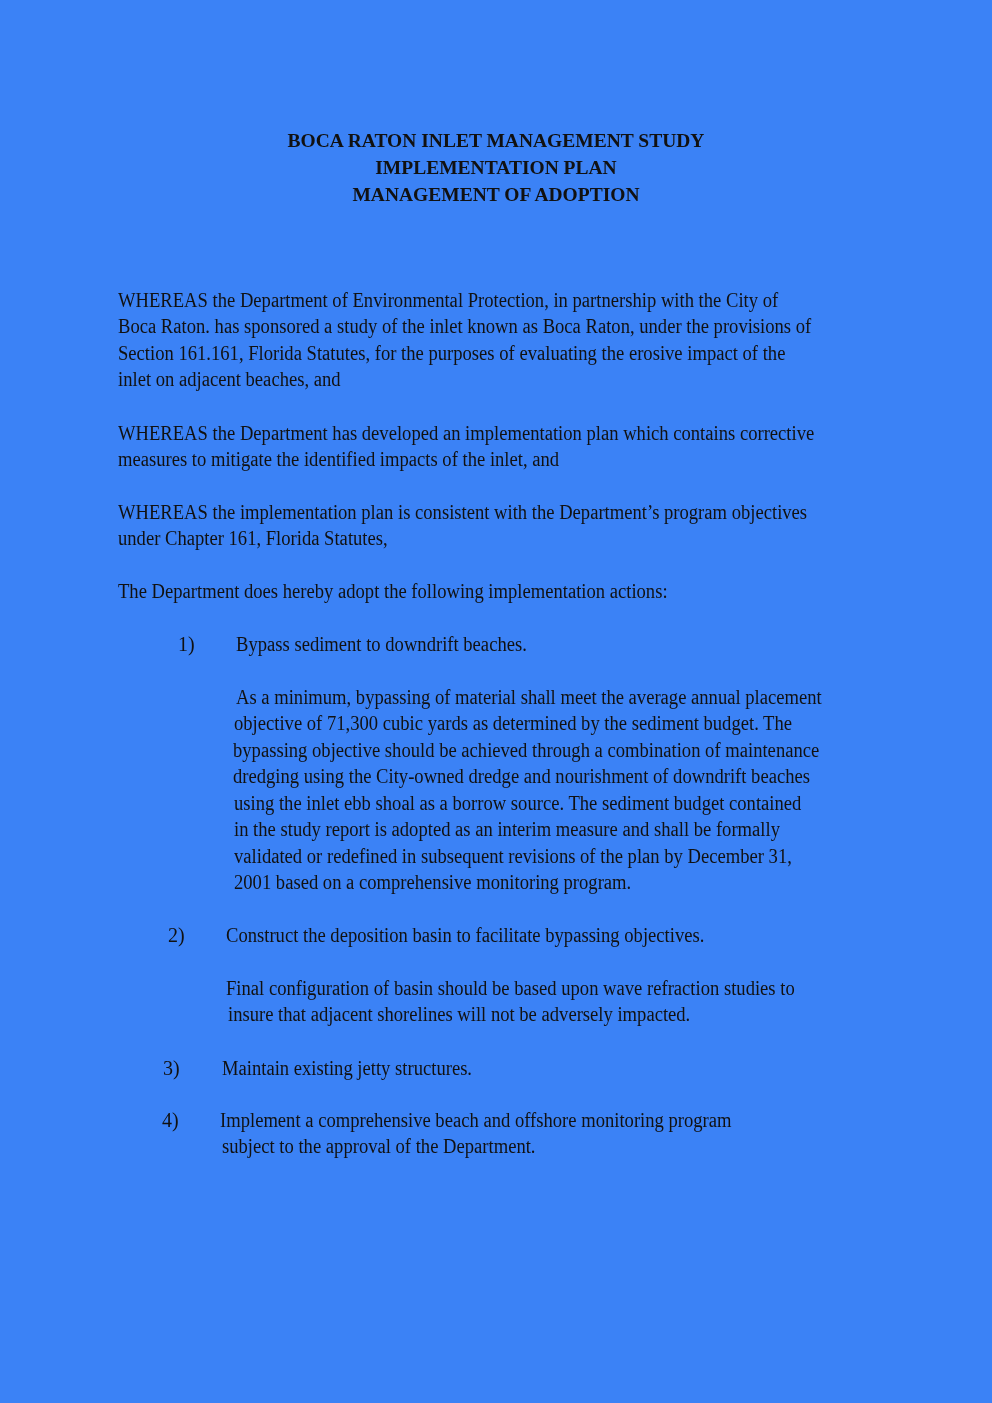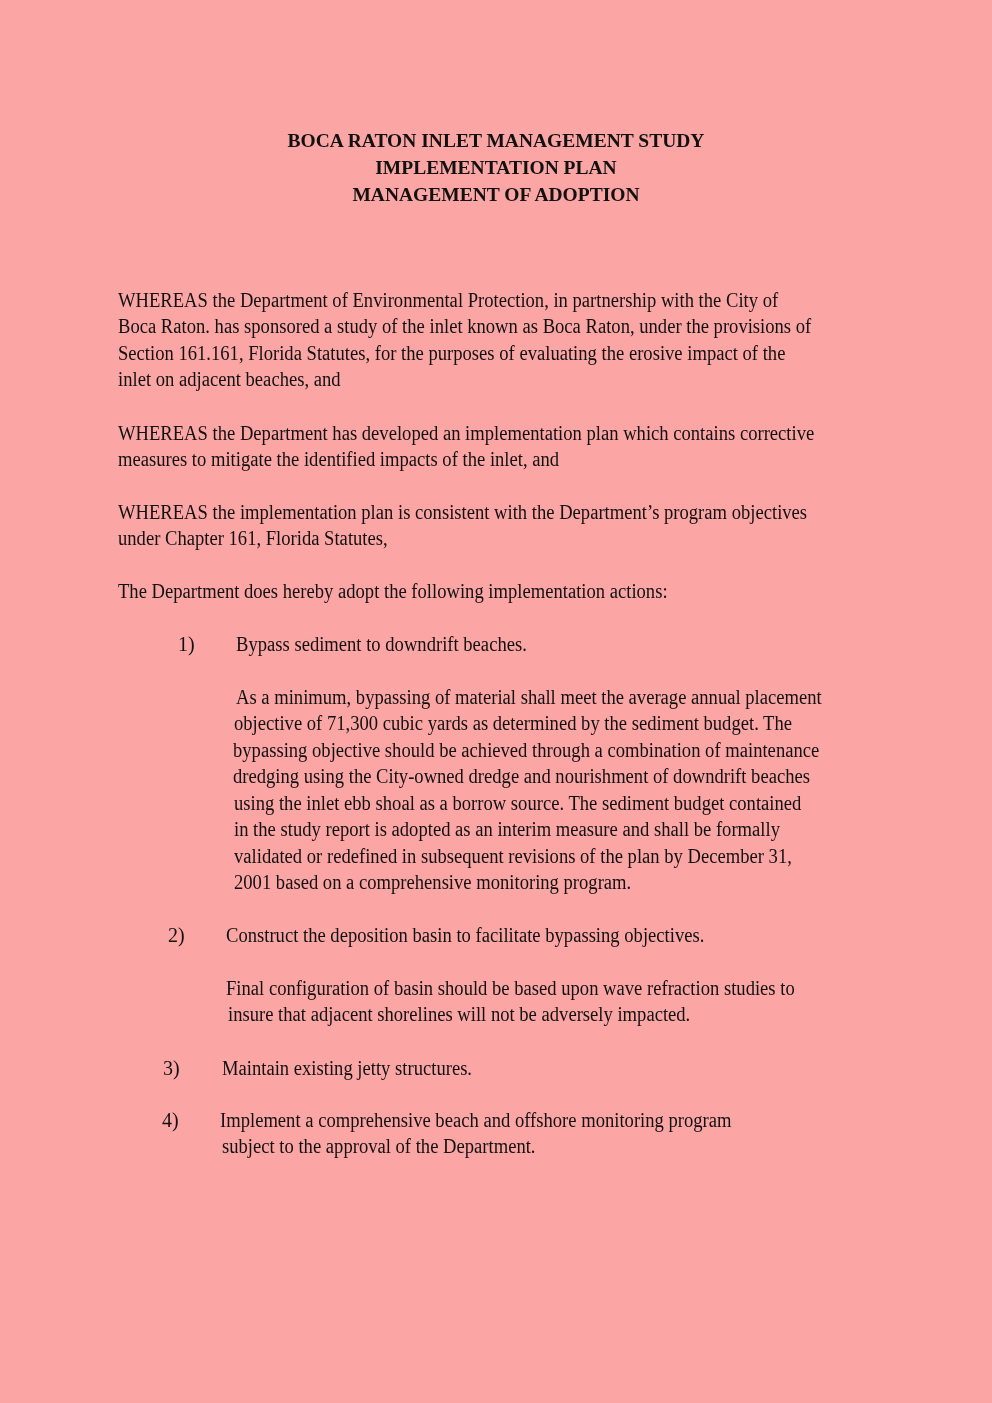--- a/index.html
+++ b/index.html
@@ -1,17 +1,17 @@
 <!DOCTYPE html>
 <html><head>
   <meta charset="utf-8">
   <style>
     html, body { margin: 0; padding: 0; background: #ffffff; }
     body { width: 992px; height: 1403px; position: relative; overflow: hidden; }
-    .page { position: absolute; left: 0; top: 0; width: 992px; height: 1403px; background: #fca5a5; color: #111; font-family: "Liberation Serif", serif; }
+    .page { position: absolute; left: 0; top: 0; width: 992px; height: 1403px; background: #3b82f6; color: #111; font-family: "Liberation Serif", serif; }
     .title { position: absolute; left: 0; width: 992px; text-align: center; font-weight: bold; font-size: 19.5px; line-height: 26px; letter-spacing: 0; }
     .line { position: absolute; white-space: nowrap; font-size: 20px; line-height: 26px; transform-origin: left top; }
     .num { position: absolute; font-size: 20px; line-height: 26px; }
   </style>
 </head>
 <body>
 
 <div class="page">
 
   <div>

